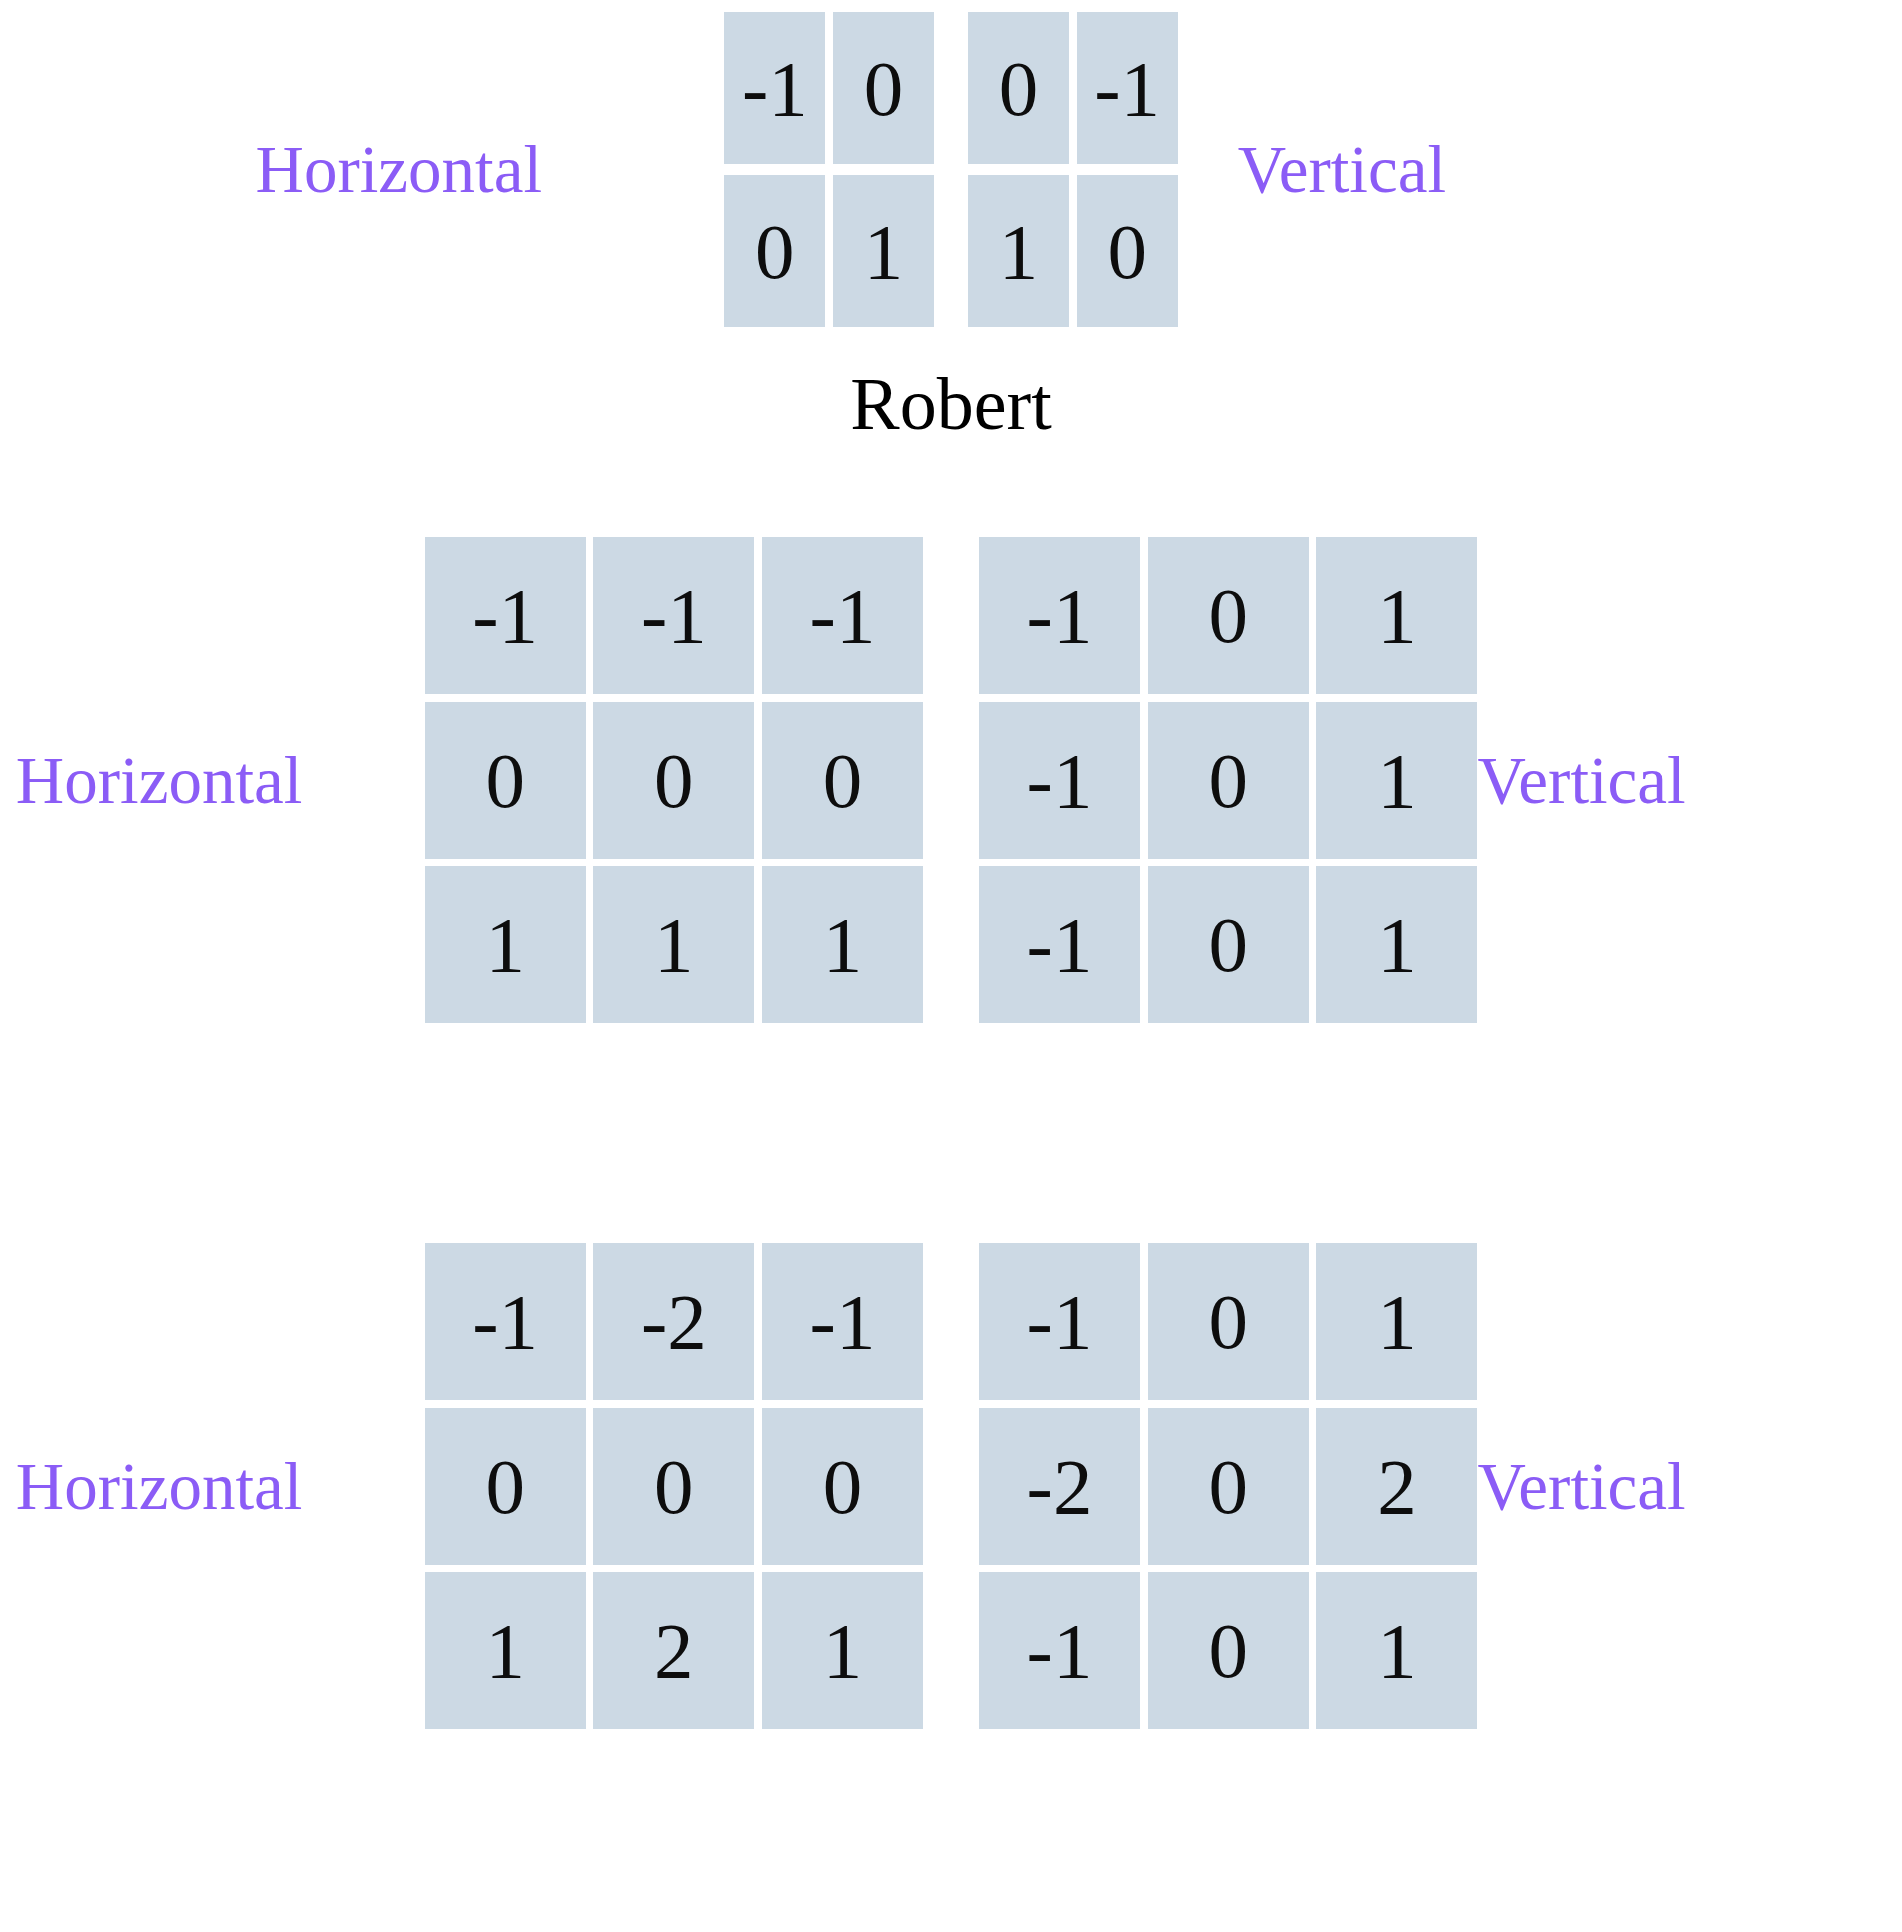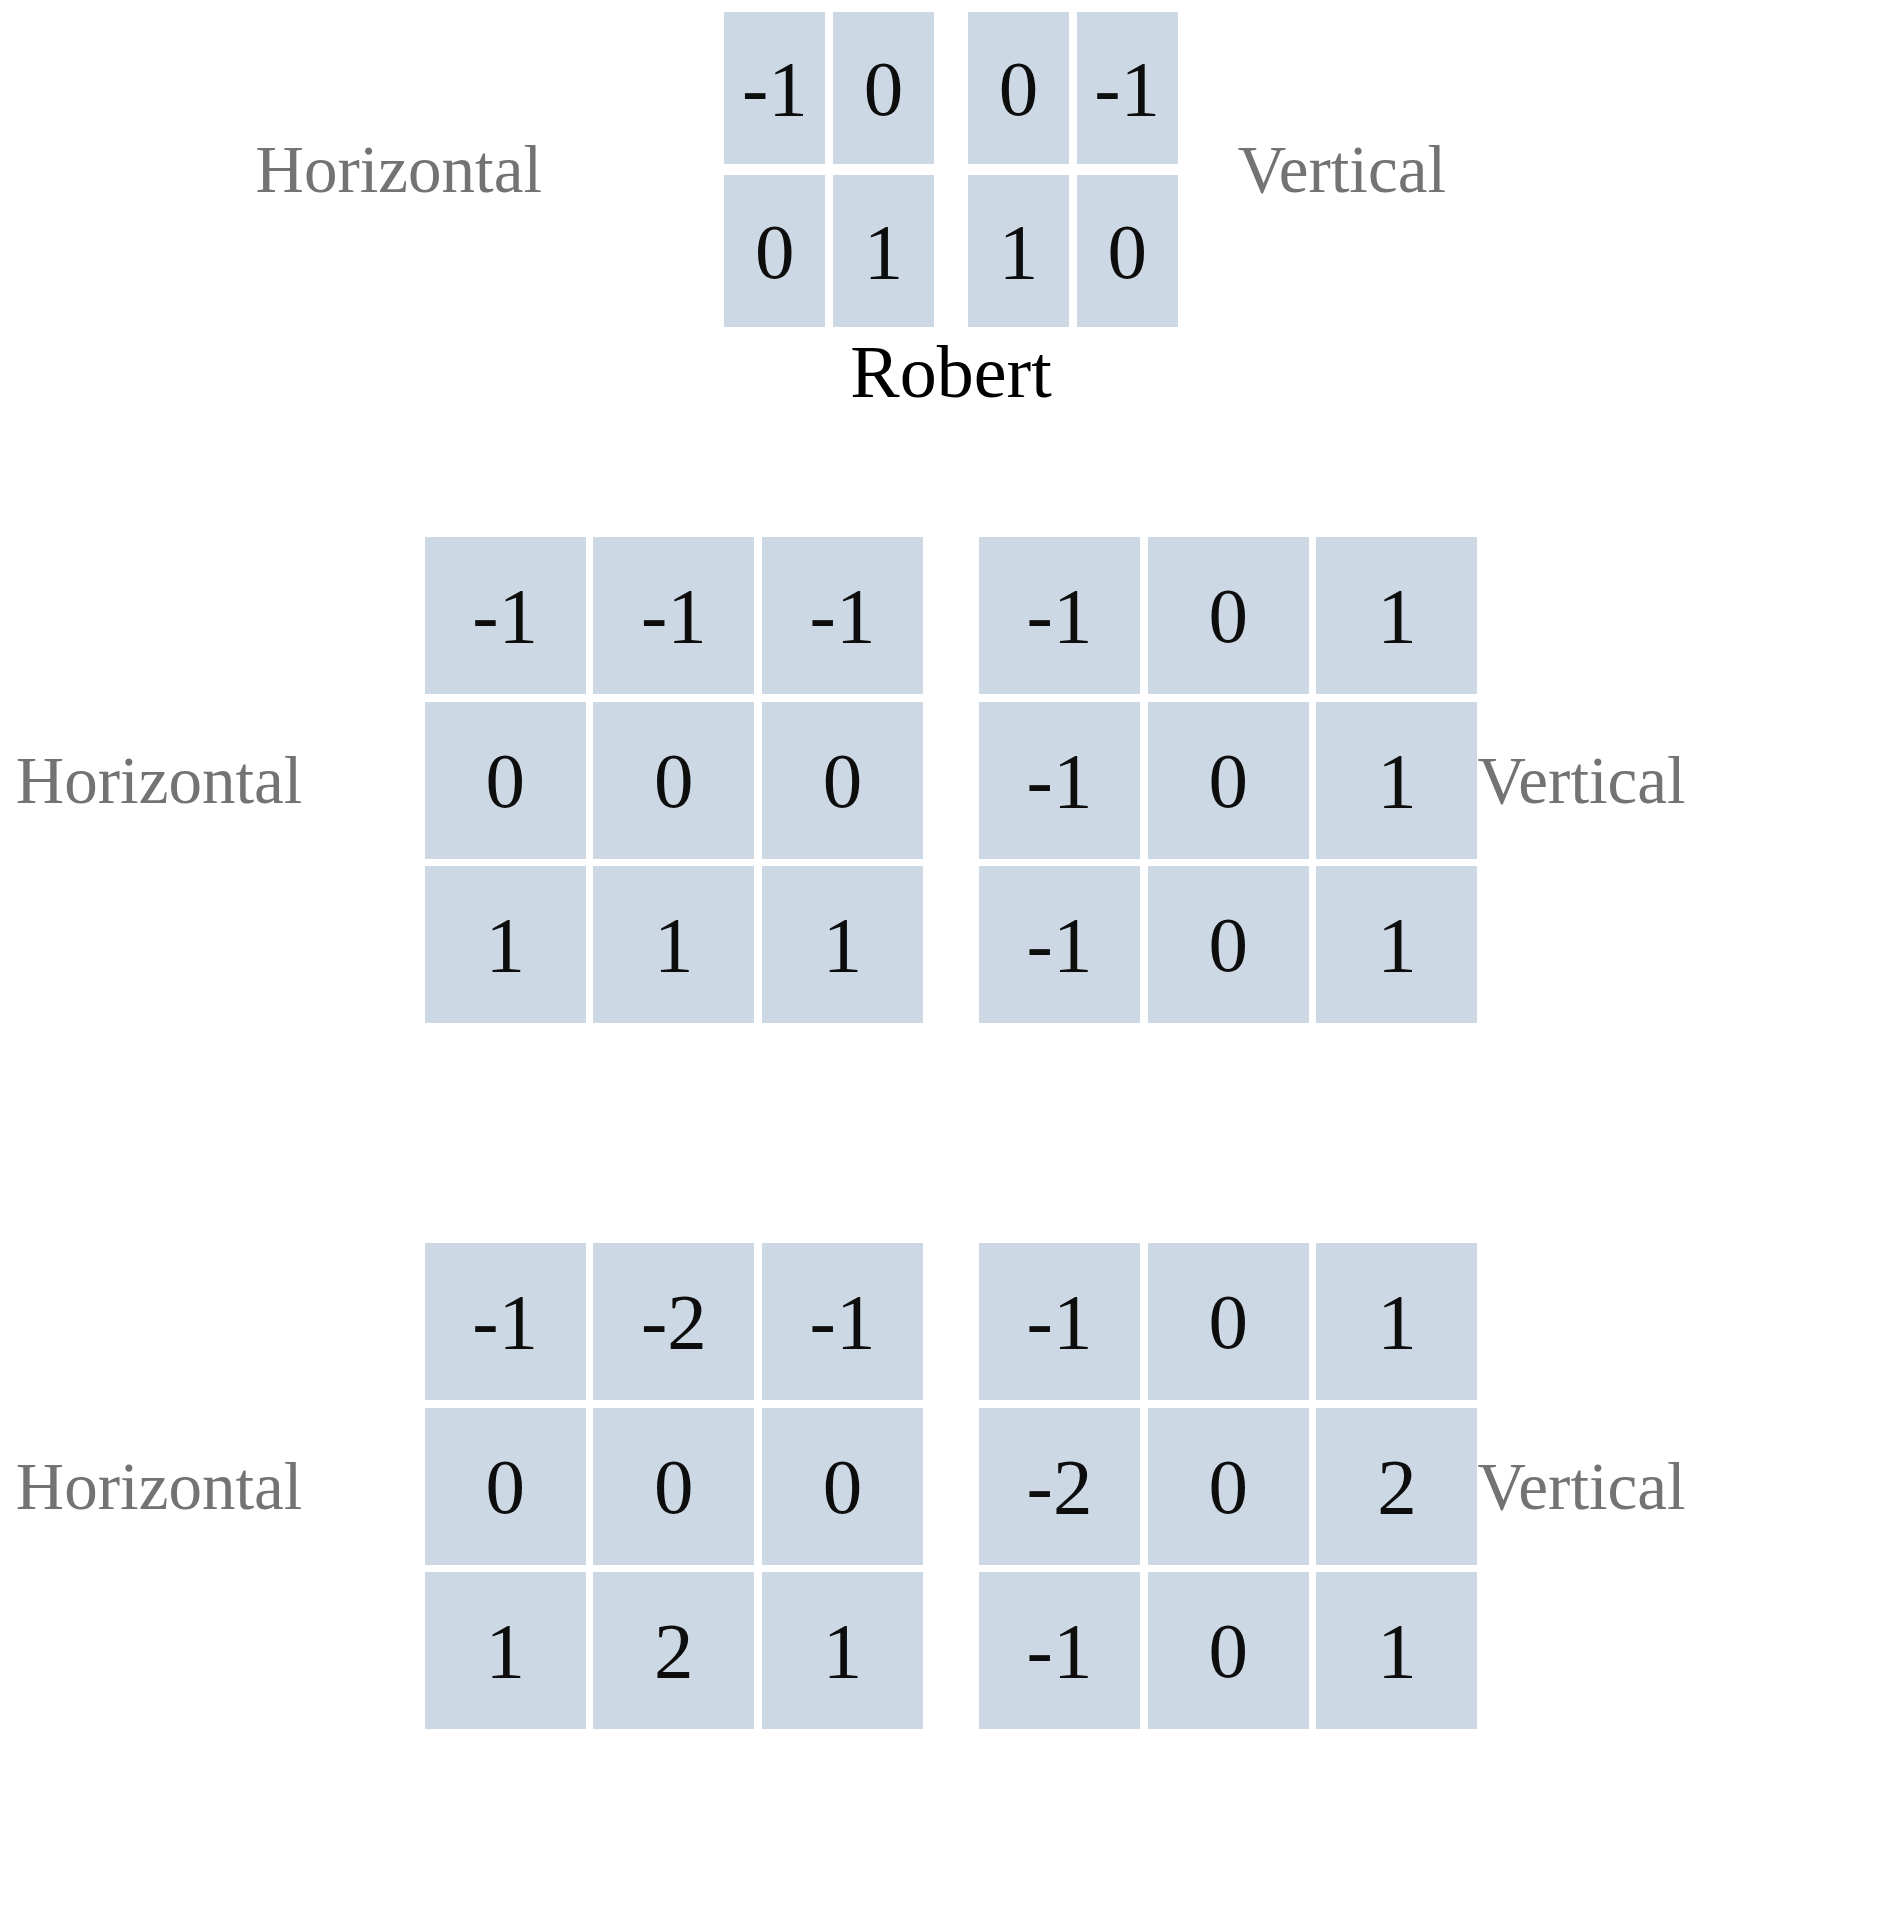--- a/index.html
+++ b/index.html
@@ -27,21 +27,21 @@
     display: flex;
     flex-direction: row;
     align-items: center;
     justify-content: center;
     width: 1902px;
   }
 
   .side-label {
     font-size: 67px;
     line-height: 1.05;
-    color: #737373;
+    color: #8b5cf6;
     white-space: nowrap;
     text-align: center;
     flex: 0 0 auto;
   }
   .side-label.left  { width: 531px; text-align: center; }
   .side-label.right { width: 531px; text-align: left; }
 
   .matrices {
     flex: 0 0 auto;
     display: flex;
@@ -82,21 +82,21 @@
   .k3 .matrix-row { gap: 7.7px; }
   .k3 .matrix { gap: 7.7px; }
   .k3-gap { width: 56px; }
 
   .caption {
     width: 1902px;
     text-align: center;
     font-size: 74px;
     line-height: 1;
     color: #000000;
-    margin-top: 8px;
+    margin-top: 40px;
   }
 
   
   #block-robert  { top: 12px; }
   #block-prewitt { top: 537px; }
   #block-sobel   { top: 1243px; }
 
   
   #block-robert  .side-label.left  { padding-right: 60px; }
   #block-robert  .side-label.right { padding-left: 60px; }

